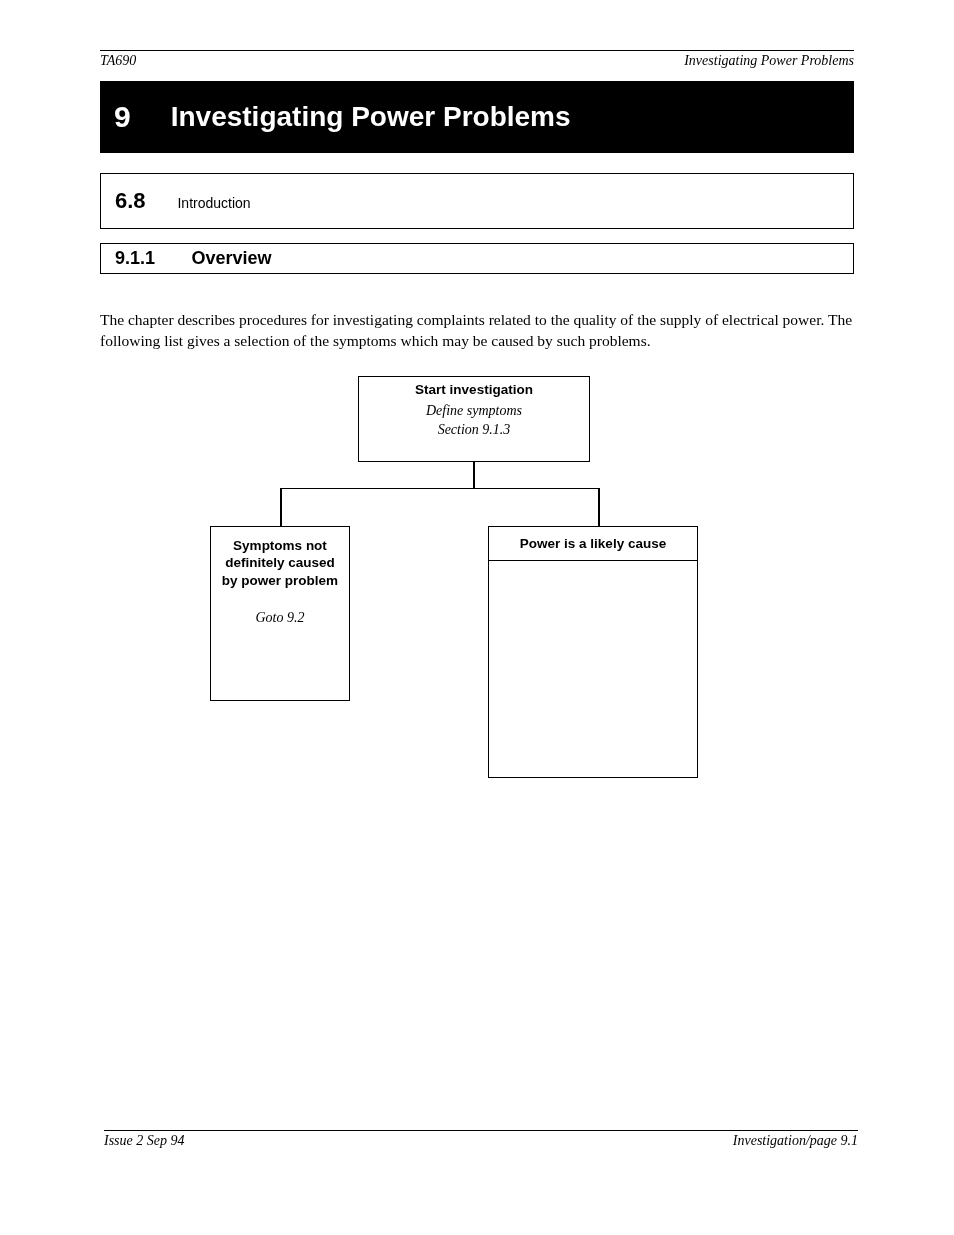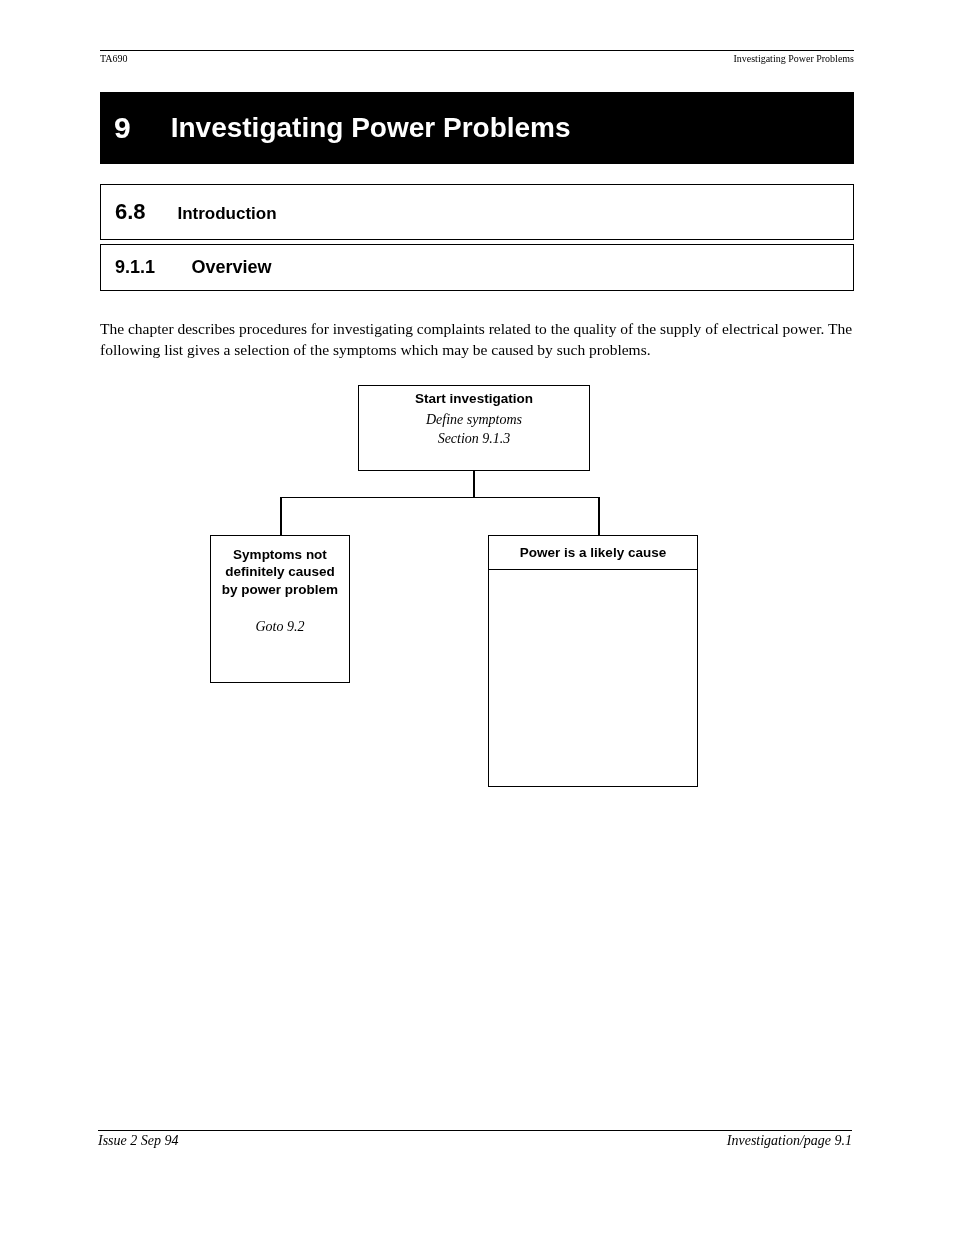--- a/index.html
+++ b/index.html
@@ -18,22 +18,23 @@
     width: 754px;
   }
   .header-line {
     border-top: 1.5px solid #000;
     width: 100%;
     margin-bottom: 2px;
   }
   .header-row {
     display: flex;
     justify-content: space-between;
-    font-size: 10px;
-    margin-bottom: 28px;
+    font-style: italic;
+    font-size: 14px;
+    margin-bottom: 12px;
   }
   .title-bar {
     background: #000;
     color: #fff;
     height: 72px;
     display: flex;
     align-items: center;
     padding-left: 14px;
     font-family: Arial, Helvetica, sans-serif;
     font-weight: bold;
@@ -51,41 +52,41 @@
     padding: 14px 14px;
     font-family: Arial, Helvetica, sans-serif;
   }
   .section-box .num {
     font-size: 22px;
     font-weight: bold;
     display: inline-block;
     width: 58px;
   }
   .section-box .label {
-    font-size: 17px;
-    font-weight: bold;
+    font-size: 14px;
+    font-weight: normal;
   }
   .subsection-box {
     border: 1.5px solid #000;
-    margin-top: 4px;
-    padding: 12px 14px;
+    margin-top: 14px;
+    padding: 4px 14px;
     font-family: Arial, Helvetica, sans-serif;
   }
   .subsection-box .snum {
     font-size: 18px;
     font-weight: bold;
     display: inline-block;
     width: 72px;
   }
   .subsection-box .slabel {
     font-size: 18px;
     font-weight: bold;
   }
   .body-text {
-    margin-top: 28px;
+    margin-top: 36px;
     font-size: 15.5px;
     line-height: 1.35;
   }
   .body-text p { margin-bottom: 14px; }
   .figure-area {
     position: relative;
     width: 754px;
     height: 440px;
     margin-top: 10px;
   }
@@ -115,21 +116,21 @@
   }
   .fig-caption {
     text-align: center;
     font-family: Arial, Helvetica, sans-serif;
     font-size: 13px;
     font-weight: bold;
     margin-top: 6px;
   }
   .footer {
     position: absolute;
-    left: 98px;
+    left: 104px;
     top: 1130px;
     width: 754px;
   }
   .footer-line {
     border-top: 1.5px solid #000;
     width: 100%;
     margin-bottom: 2px;
   }
   .footer-row {
     display: flex;
@@ -177,21 +178,21 @@
     </div>
 
     <div class="conn" style="left:373px; top:96px; width:1.5px; height:26px;"></div>
 
     <div class="conn" style="left:180px; top:122px; width:320px; height:1.5px;"></div>
 
     <div class="conn" style="left:180px; top:122px; width:1.5px; height:38px;"></div>
 
     <div class="conn" style="left:498px; top:122px; width:1.5px; height:38px;"></div>
 
-    <div class="fbox" style="left:110px; top:160px; width:140px; height:148px;">
+    <div class="fbox" style="left:110px; top:160px; width:140px; height:175px;">
       <div class="hd" style="white-space:pre-line; padding-top:10px;">Symptoms not
 definitely caused
 by power problem</div>
       <div class="bd" style="padding-top:18px;">Goto 9.2</div>
     </div>
 
     <div class="fbox" style="left:388px; top:160px; width:210px; height:252px; text-align:left;">
       <div class="hd" style="text-align:center; border-bottom:1.5px solid #000; padding:8px 4px;">Power is a likely cause</div>
     </div>
 

